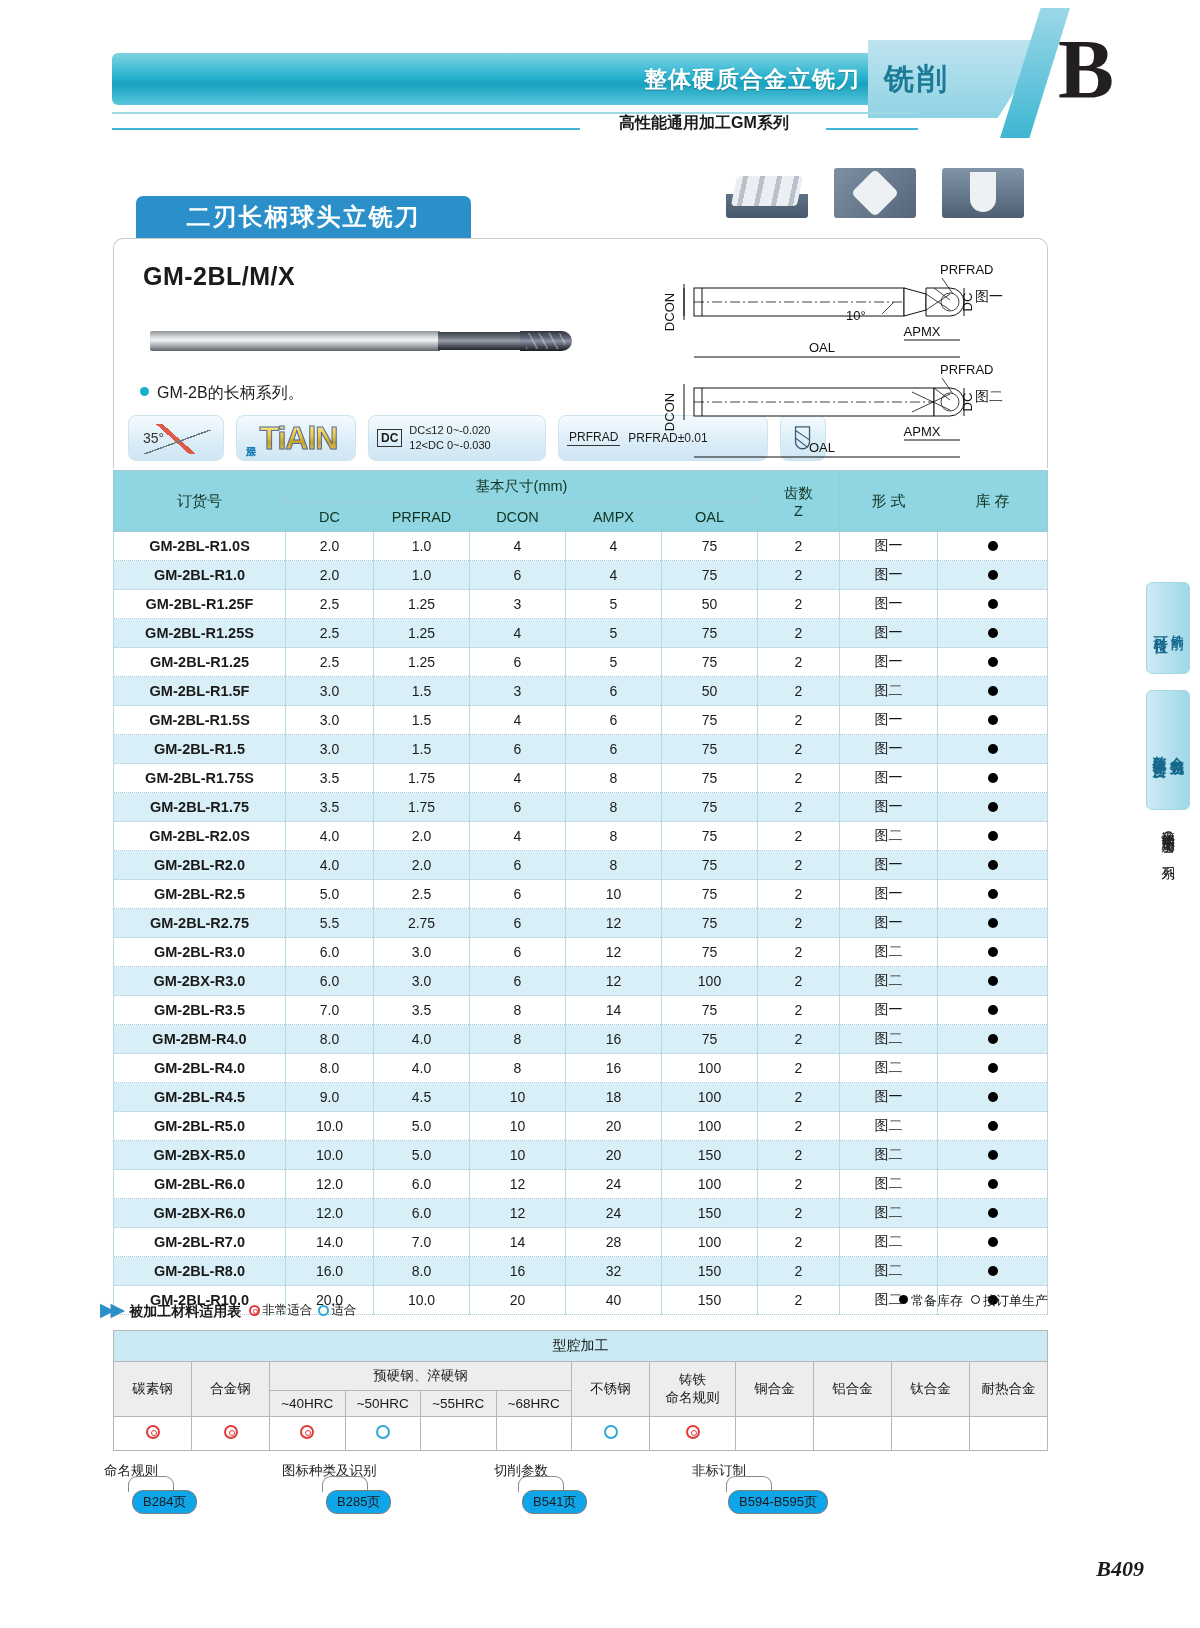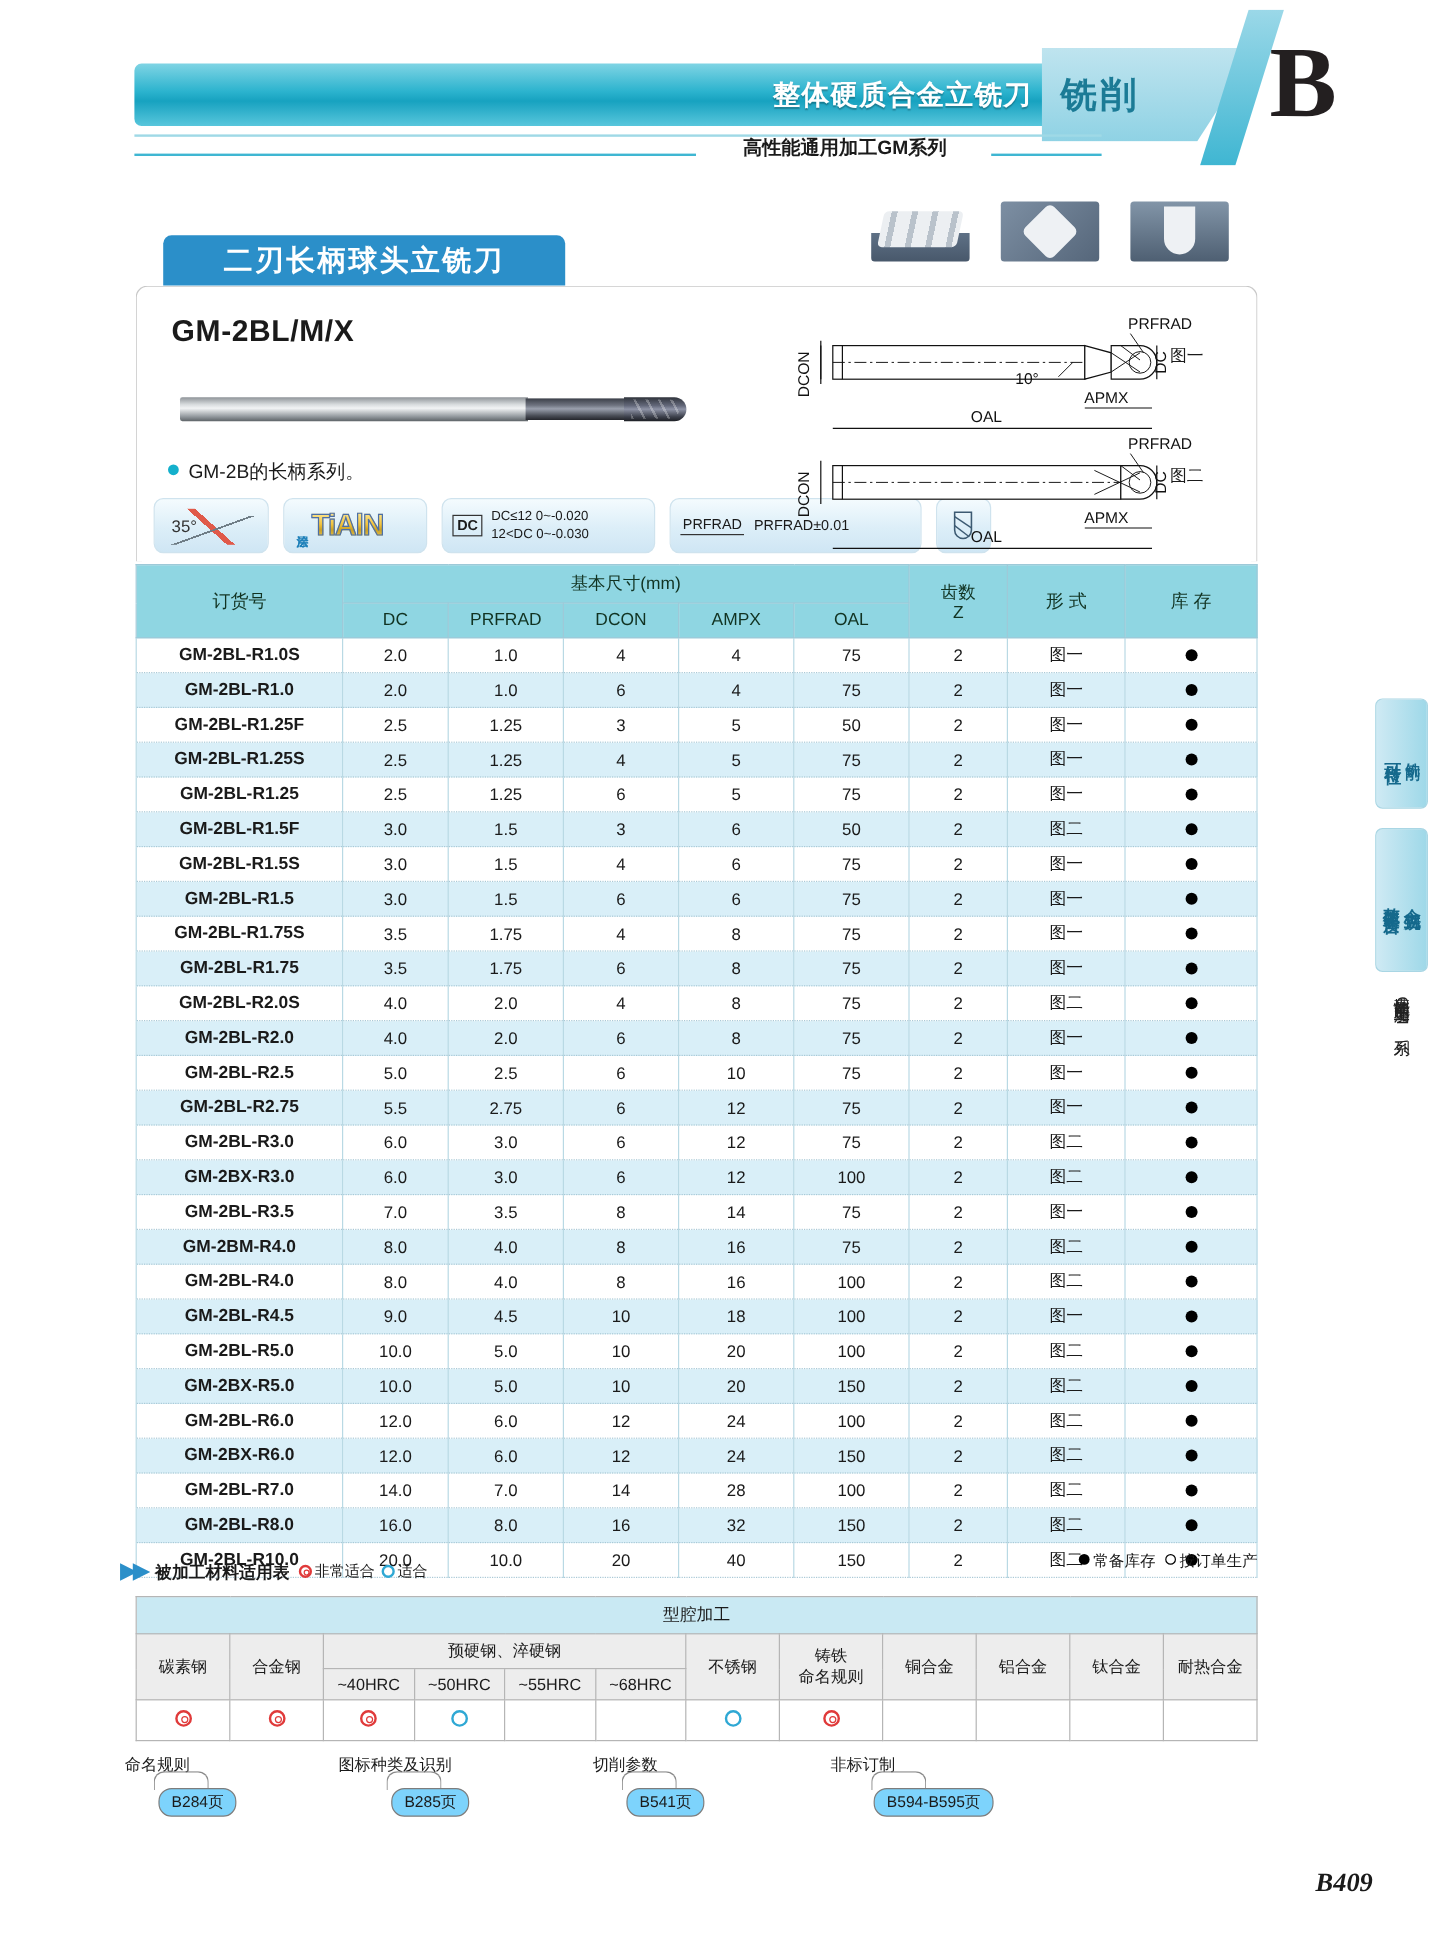--- a/index.html
+++ b/index.html
@@ -93,21 +93,21 @@
   }
   .chip-angle { width:96px;text-align:center; }
   .chip-angle .ang-txt { font-size:14px; color:#333; position:relative; z-index:2; padding-left:6px; }
   .chip-angle .ang-line { position:absolute; left:8px; top:8px; width:80px; height:30px;
      background:linear-gradient(42deg,transparent 46%,#e05a4a 46%,#e05a4a 52%,transparent 52%); }
   .chip-angle .ang-line2 { position:absolute; left:10px; top:14px; width:78px; height:24px;
      background:linear-gradient(160deg,transparent 48%,#6f7d86 48%,#6f7d86 51%,transparent 51%); }
   .chip-coat { width:120px; gap:4px; }
   .chip-coat .cn { font-size:10px; writing-mode:vertical-rl; color:#1c7fb8; font-weight:bold; line-height:1.05; }
   .chip-coat .tia {
-    font-size:25px; font-weight:bold; letter-spacing:-1px;
+    font-size:32px; font-weight:bold; letter-spacing:-1px;
     background:linear-gradient(180deg,#fff3b0 0%,#f2c23a 45%,#caa024 60%,#f7dd78 100%);
     -webkit-background-clip:text; background-clip:text; color:transparent;
     -webkit-text-stroke:1px #4c6fa8;
   }
   .chip-dc { width:178px; gap:7px; }
   .chip-dc .dcbox { font-size:12px; border:1.5px solid #333; padding:1px 3px; font-weight:bold; }
   .chip-dc .dctxt { font-size:11px; line-height:1.35; white-space:nowrap; }
   .chip-prf { width:210px; gap:8px; }
   .chip-prf .prfl { font-size:12px; border-bottom:1.5px solid #333; padding:0 2px 1px; }
   .chip-prf .prfr { font-size:12px; white-space:nowrap; }
@@ -148,21 +148,21 @@
   .mk-red { display:inline-block;width:14px;height:14px;border-radius:50%;border:2px solid #e03a3a;position:relative;}
   .mk-red:after{content:"";position:absolute;left:3px;top:3px;width:4px;height:4px;border-radius:50%;border:1.4px solid #e03a3a;}
   .mk-blue { display:inline-block;width:14px;height:14px;border-radius:50%;border:2px solid #2fa8d4;}
 
   
   #footlinks { position:absolute; left:104px; top:1462px; width:840px; height:54px; }
   .fl { position:absolute; top:0; }
   .fl .lbl { font-size:13.5px; white-space:nowrap; }
   .fl .pill {
     position:absolute; top:28px; border:1px solid #7d7d7d; border-radius:11px;
-    background:#7dd3fc; font-size:13px; padding:2px 10px; white-space:nowrap;
+    background:#0ea5e9; font-size:13px; padding:2px 10px; white-space:nowrap;
   }
   .fl .hook { position:absolute; left:24px; top:14px; width:46px; height:16px;
     border:1px solid #8a8a8a; border-bottom:none; border-radius:9px 9px 0 0; }
 
   .page-num { position:absolute; right:56px; top:1556px;
     font-family:"Liberation Serif","DejaVu Serif",serif; font-style:italic; font-size:22px; font-weight:bold; }
 
   
   .side-tab {
     position:absolute; right:10px; width:44px; border-radius:6px;

